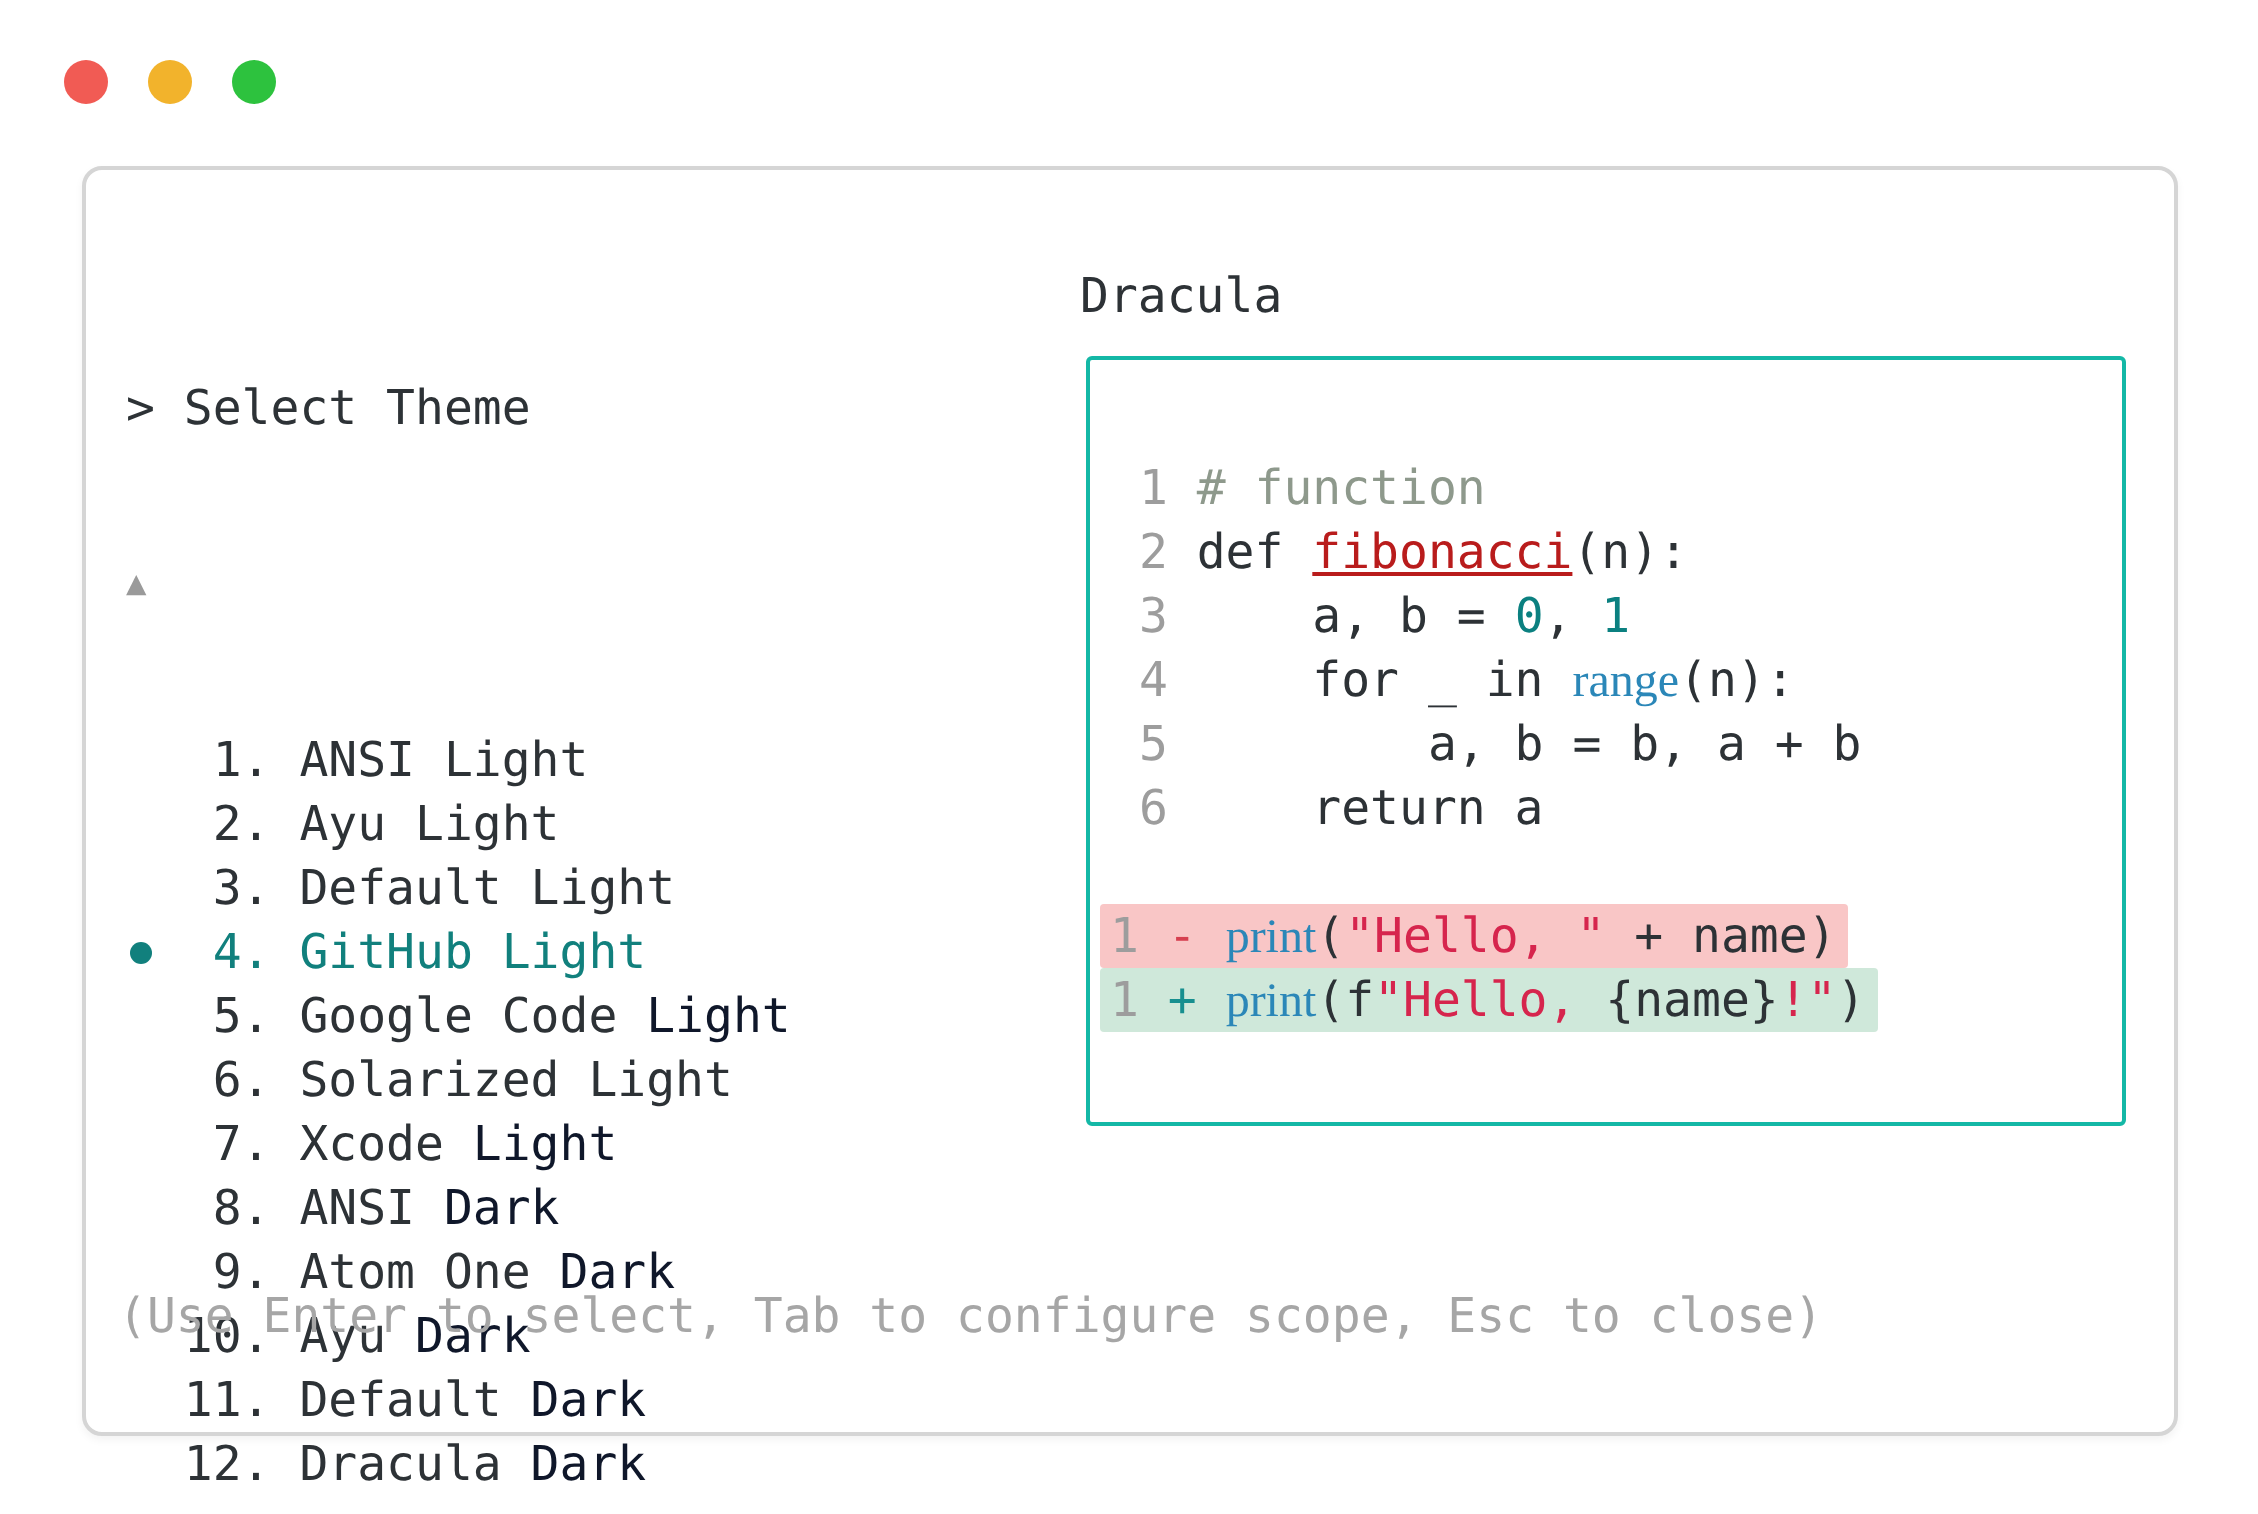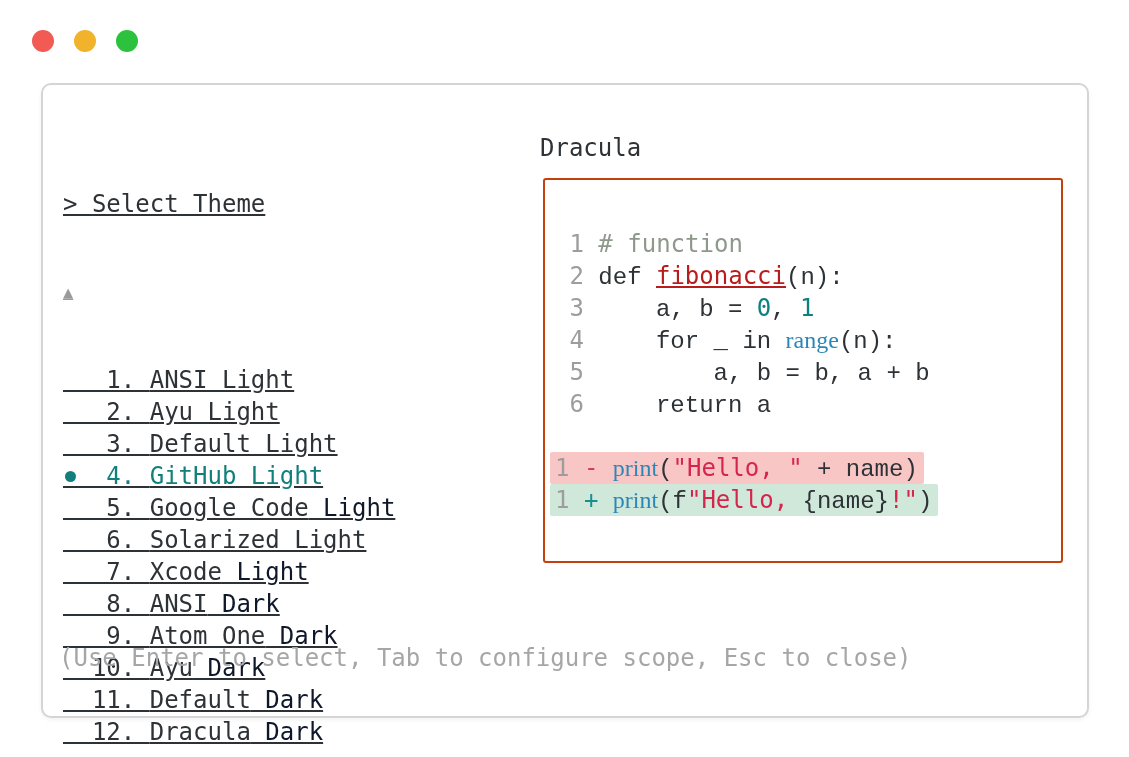--- a/index.html
+++ b/index.html
@@ -21,55 +21,55 @@
     position:absolute;left:41px;top:83px;width:1048px;height:635px;
     box-sizing:border-box;border:2px solid #d5d5d5;border-radius:10px;
     background:#ffffff;box-shadow:0 2px 4px rgba(0,0,0,0.05);
   }
 
   
   .listcol{
     position:absolute;left:20px;top:47px;
     font-size:24px;color:#2d3236;white-space:pre;
   }
-  .row{height:32px;line-height:32px;position:relative;text-decoration:underline;}
+  .row{height:32px;line-height:32px;position:relative;}
   .arrow{font-size:17px;}
   .arrow.up{color:#9a9a9a;}
   .titem .tnum{color:#2d3236;}
   .titem .tname{color:#2d3236;text-align:right;}
   .titem .tdim{color:#0f172a;}
   .titem.selected .tnum,
   .titem.selected .tname,
   .titem.selected .tdim{color:#11807d;}
   .bullet{
     position:absolute;left:2px;top:11px;width:11px;height:11px;
     border-radius:50%;background:#11807d;
   }
 
   
   .preview-label{
     position:absolute;left:497px;top:47px;height:32px;line-height:32px;
     font-size:24px;color:#2d3236;
   }
   .preview-box{
     position:absolute;left:500px;top:93px;width:520px;height:385px;
-    box-sizing:border-box;border:2px solid #c2410c;border-radius:3px;
+    box-sizing:border-box;border:2px solid #14b8a6;border-radius:3px;
     background:#ffffff;
   }
   .code{
     position:absolute;left:10px;top:48px;
     font-size:24px;white-space:pre;color:#2d3236;
   }
   .cline{height:32px;line-height:32px;}
   .hl{display:inline-block;height:32px;padding:0 6px 0 5px;margin-left:-5px;border-radius:2px;}
   .hl.removed{background:#f9c6c6;}
   .hl.added{background:#cfe8da;}
   .c-ln{color:#9d9d9d;}
   .c-com{color:#8e998c;}
-  .c-pl{color:#2d3236;font-family:Liberation Mono, monospace;}
+  .c-pl{color:#2d3236;}
   .c-fn{color:#b91c1c;text-decoration:underline;}
   .c-nm{color:#0b8080;}
   .c-bi{color:#2b87b8;font-family:Liberation Serif, serif;}
   .c-st{color:#d6254d;}
   .c-mi{color:#d63f4f;}
   .c-ad{color:#178f8f;}
 
   
   .footer{
     position:absolute;left:1px;top:557px;height:32px;line-height:32px;

